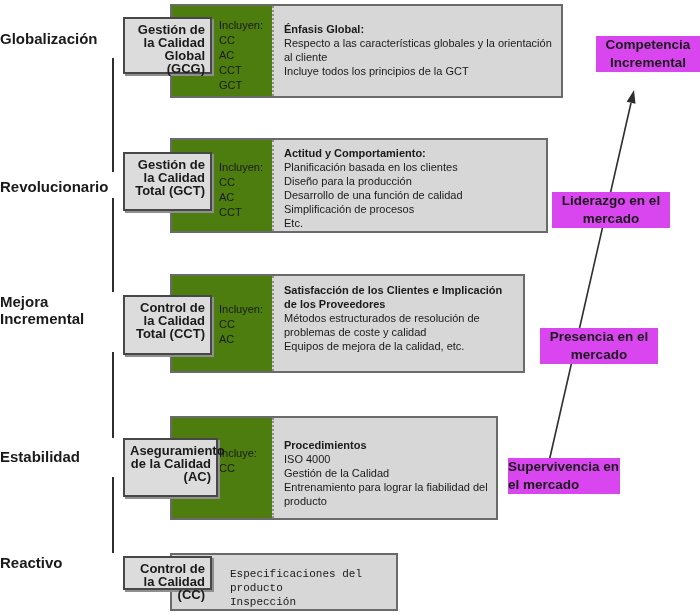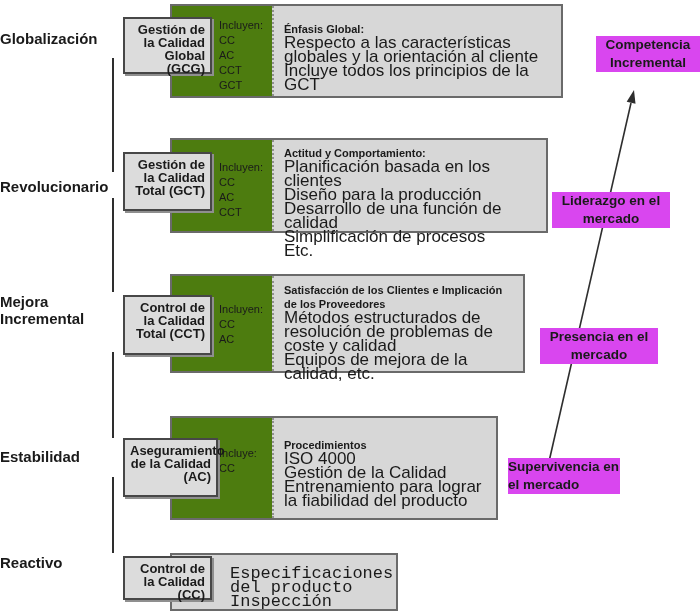--- a/index.html
+++ b/index.html
@@ -21,21 +21,21 @@
     display:flex;z-index:2;
   }
   .inc{
     width:100px;padding-left:47px;background:#4d7c0f;flex:0 0 100px;
   }
   .inc-item{font-size:11px;line-height:15px;}
   .desc{
     flex:1;border-left:2px dotted #8f8f8f;padding-left:10px;padding-right:8px;
   }
   .desc-title{font-size:11px;font-weight:bold;line-height:14px;}
-  .desc-line{font-size:17px;line-height:14px;}
+  .desc-line{font-size:11px;line-height:14px;}
   .desc.no-div{border-left:none;font-family:Liberation Mono, monospace;}
   
   .smallbox{
     position:absolute;background:#dcdcdc;border:2px solid #474747;
     box-shadow:2px 2px 0 #8f8f8f;z-index:3;
     font-size:13px;font-weight:bold;line-height:13px;
     padding:4px 5px;
     text-align:right;
   }
   
@@ -137,21 +137,21 @@
   <div class="smallbox" style="left:123px;top:438px;width:95px;height:59px">
     <span>Aseguramiento de la Calidad (AC)</span>
   </div>
 
   <div class="bigbox" style="left:170px;top:553px;width:228px;height:58px">
     <div class="desc no-div" style="padding-top:12px;padding-left:58px">
       <div class="desc-line">Especificaciones del producto</div>
       <div class="desc-line">Inspección</div>
     </div>
   </div>
-  <div class="smallbox" style="left:123px;top:556px;width:89px;height:44px">
+  <div class="smallbox" style="left:123px;top:556px;width:89px;height:34px">
     <span>Control de la Calidad (CC)</span>
   </div>
 
   <div class="market-label" style="left:596px;top:36px;width:104px">Competencia Incremental</div>
   <div class="market-label" style="left:552px;top:192px;width:118px">Liderazgo en el mercado</div>
   <div class="market-label" style="left:540px;top:328px;width:118px">Presencia en el mercado</div>
   <div class="market-label left-align" style="left:508px;top:458px;width:112px">Supervivencia en el mercado</div>
 
 </div>
 

